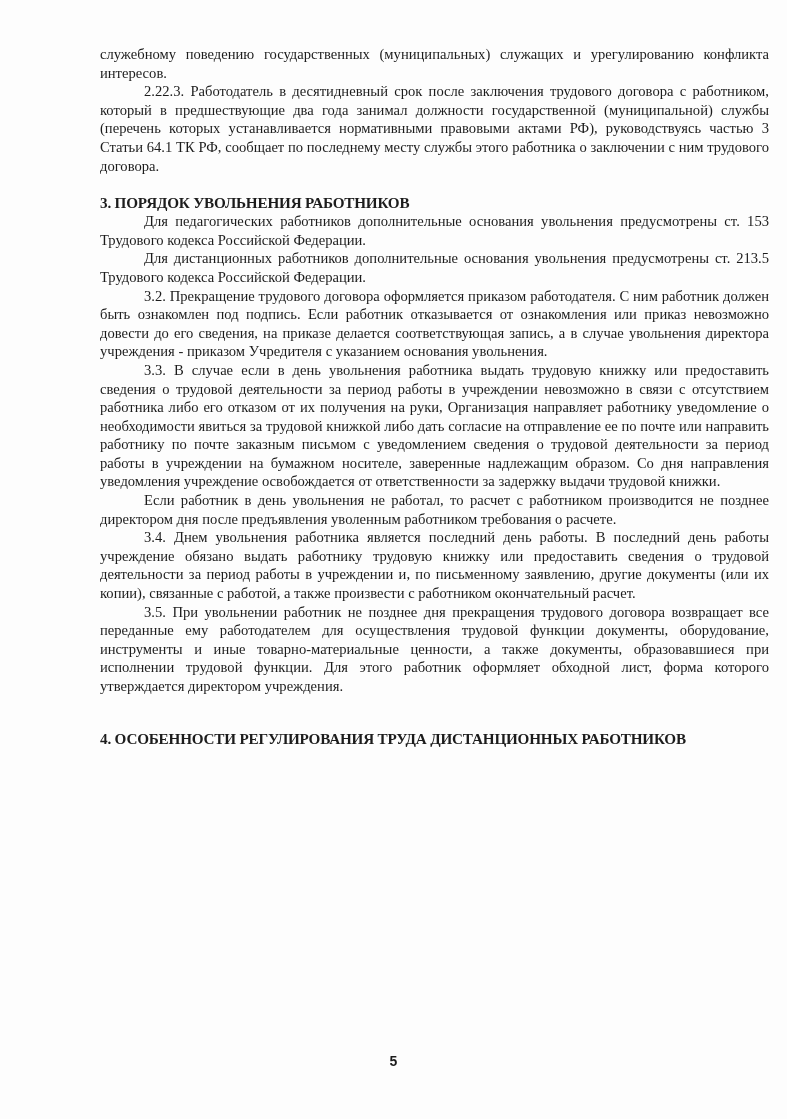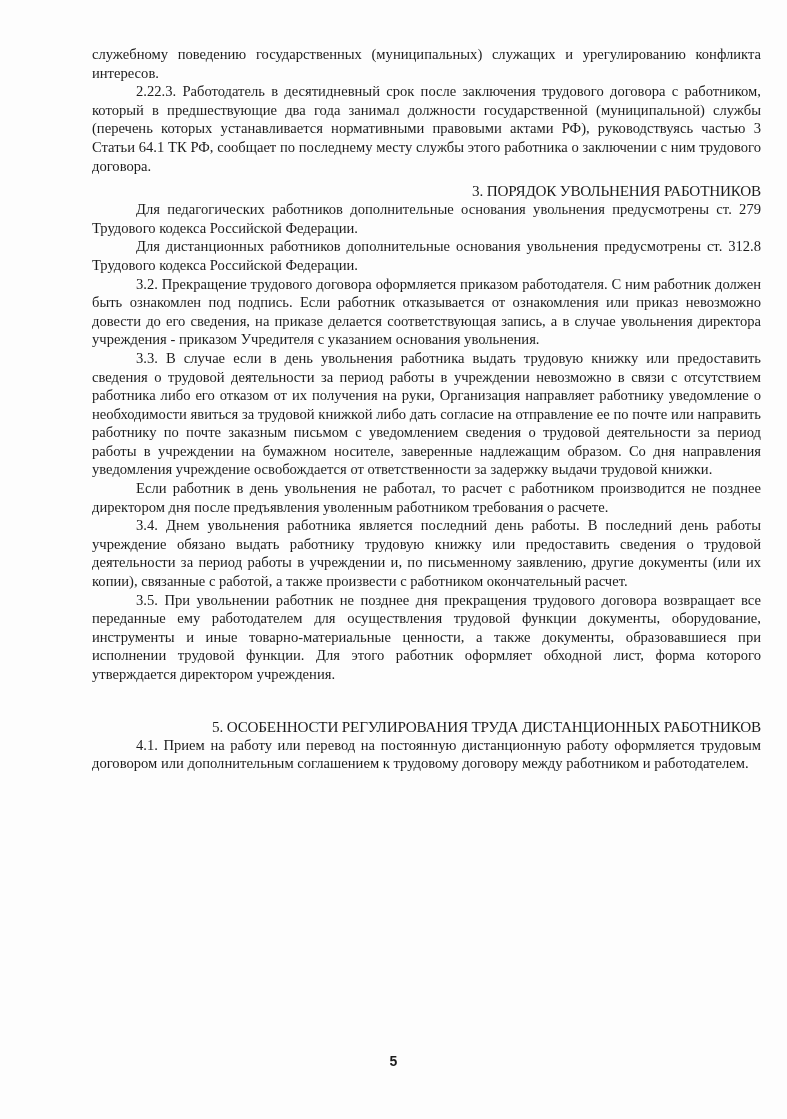--- a/index.html
+++ b/index.html
@@ -4,50 +4,49 @@
   <style>
     html, body { margin: 0; padding: 0; }
     body {
       width: 787px; height: 1119px; overflow: hidden;
       background: #fdfdfd;
       font-family: "Liberation Serif", "DejaVu Serif", serif;
       color: #1c1c1c;
       position: relative;
     }
     .page {
-      position: absolute; left: 92px; top: 45px; width: 669px;
+      position: absolute; left: 100px; top: 45px; width: 669px;
       font-size: 14.6px; line-height: 18.6px;
       text-align: justify;
     }
     .p { margin: 0; text-indent: 44px; }
     .p.noindent { text-indent: 0; }
     .heading {
-      margin: 6px 0 0 0; text-align: right; font-weight: normal;
+      margin: 18px 0 0 0; text-align: left; font-weight: bold;
       font-size: 15.2px; line-height: 19px; letter-spacing: -0.2px;
     }
     .heading.sec4 { margin-top: 33px; white-space: nowrap; }
     .page-number {
       position: absolute; left: 0; width: 787px; top: 1053px;
       text-align: center; font-weight: bold; font-size: 14px;
       font-family: "Liberation Sans", sans-serif;
     }
   </style>
 </head>
 <body>
 
 <div class="page">
   <p class="p noindent">служебному поведению государственных (муниципальных) служащих и урегулированию конфликта интересов.</p>
   <p class="p">2.22.3. Работодатель в десятидневный срок после заключения трудового договора с работником, который в предшествующие два года занимал должности государственной (муниципальной) службы (перечень которых устанавливается нормативными правовыми актами РФ), руководствуясь частью 3 Статьи 64.1 ТК РФ, сообщает по последнему месту службы этого работника о заключении с ним трудового договора.</p>
 
   <h2 class="heading">3. ПОРЯДОК УВОЛЬНЕНИЯ РАБОТНИКОВ</h2>
-  <p class="p">Для педагогических работников дополнительные основания увольнения предусмотрены ст. 279 Трудового кодекса Российской Федерации.</p>
-  <p class="p">Для дистанционных работников дополнительные основания увольнения предусмотрены ст. 312.8 Трудового кодекса Российской Федерации.</p>
+  <p class="p">Для педагогических работников дополнительные основания увольнения предусмотрены ст. 153 Трудового кодекса Российской Федерации.</p>
+  <p class="p">Для дистанционных работников дополнительные основания увольнения предусмотрены ст. 213.5 Трудового кодекса Российской Федерации.</p>
   <p class="p">3.2. Прекращение трудового договора оформляется приказом работодателя. С ним работник должен быть ознакомлен под подпись. Если работник отказывается от ознакомления или приказ невозможно довести до его сведения, на приказе делается соответствующая запись, а в случае увольнения директора учреждения - приказом Учредителя с указанием основания увольнения.</p>
   <p class="p">3.3. В случае если в день увольнения работника выдать трудовую книжку или предоставить сведения о трудовой деятельности за период работы в учреждении невозможно в связи с отсутствием работника либо его отказом от их получения на руки, Организация направляет работнику уведомление о необходимости явиться за трудовой книжкой либо дать согласие на отправление ее по почте или направить работнику по почте заказным письмом с уведомлением сведения о трудовой деятельности за период работы в учреждении на бумажном носителе, заверенные надлежащим образом. Со дня направления уведомления учреждение освобождается от ответственности за задержку выдачи трудовой книжки.</p>
   <p class="p">Если работник в день увольнения не работал, то расчет с работником производится не позднее директором дня после предъявления уволенным работником требования о расчете.</p>
   <p class="p">3.4. Днем увольнения работника является последний день работы. В последний день работы учреждение обязано выдать работнику трудовую книжку или предоставить сведения о трудовой деятельности за период работы в учреждении и, по письменному заявлению, другие документы (или их копии), связанные с работой, а также произвести с работником окончательный расчет.</p>
   <p class="p">3.5. При увольнении работник не позднее дня прекращения трудового договора возвращает все переданные ему работодателем для осуществления трудовой функции документы, оборудование, инструменты и иные товарно-материальные ценности, а также документы, образовавшиеся при исполнении трудовой функции. Для этого работник оформляет обходной лист, форма которого утверждается директором учреждения.</p>
 
-  <h2 class="heading sec4">5. ОСОБЕННОСТИ РЕГУЛИРОВАНИЯ ТРУДА ДИСТАНЦИОННЫХ РАБОТНИКОВ</h2>
-  <p class="p">4.1. Прием на работу или перевод на постоянную дистанционную работу оформляется трудовым договором или дополнительным соглашением к трудовому договору между работником и работодателем.</p>
+  <h2 class="heading sec4">4. ОСОБЕННОСТИ РЕГУЛИРОВАНИЯ ТРУДА ДИСТАНЦИОННЫХ РАБОТНИКОВ</h2>
 </div>
 
 <div class="page-number">5</div>
 
 </body></html>

